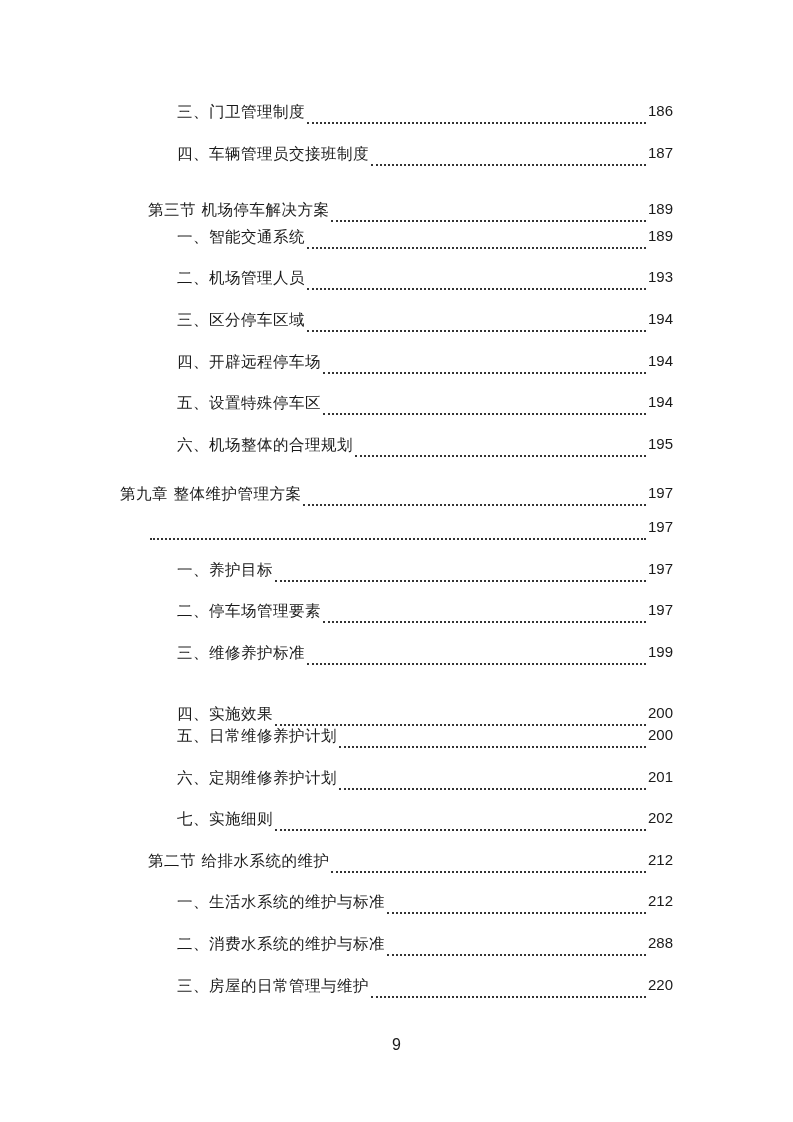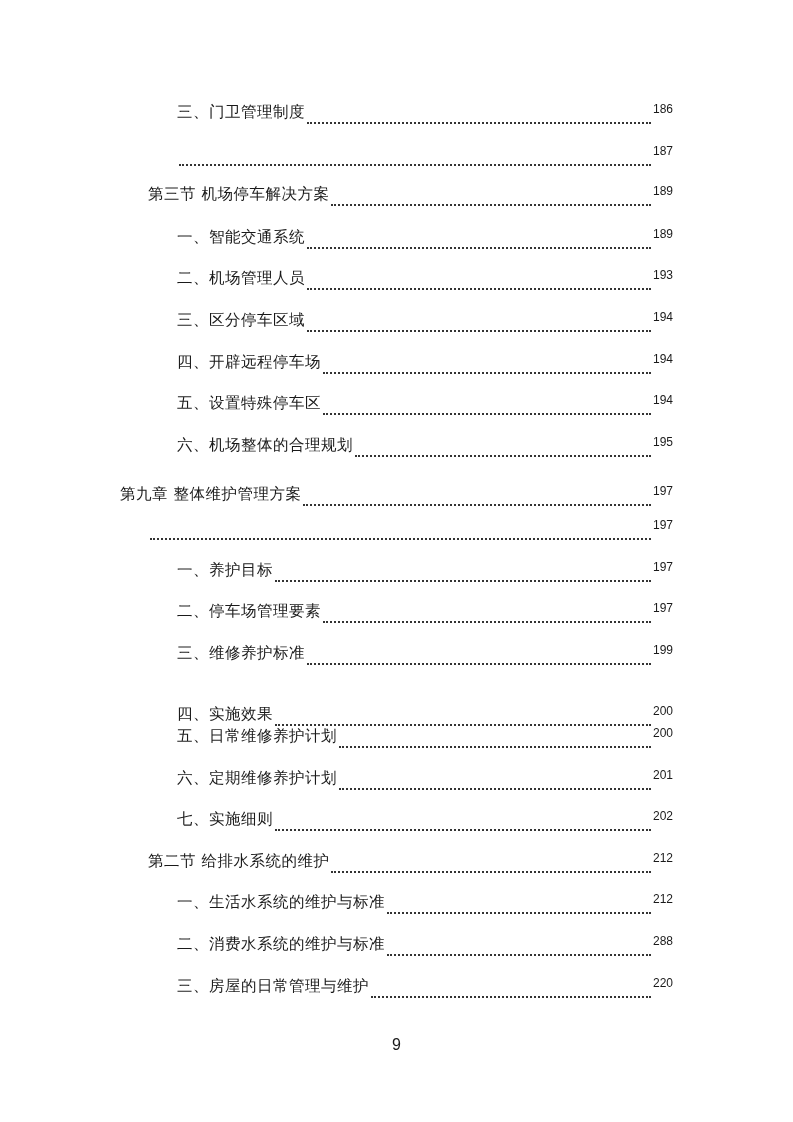--- a/index.html
+++ b/index.html
@@ -9,38 +9,39 @@
   .toc-entry { position: absolute; height: 30px; display: flex; align-items: flex-start;
                right: 120px; font-size: 15.5px; white-space: nowrap; }
   .toc-entry.level-1 { left: 120px; margin-top: 8px; }
   .toc-entry.level-2 { left: 148px; }
   .toc-entry.level-3 { left: 177px; }
   .toc-title { flex: 0 0 auto; letter-spacing: 0.5px; }
   .toc-leader { flex: 1 1 auto; overflow: hidden; margin: 0 2px; height: 30px;
                 position: relative; }
   .toc-leader::after { content: ""; position: absolute; left: 0; right: 0; bottom: 8px;
                        border-bottom: 2px dotted #333; }
-  .toc-page { flex: 0 0 auto; font-family: "Liberation Sans", sans-serif; font-size: 12px; }
+  .toc-page { flex: 0 0 auto; font-family: "Liberation Sans", sans-serif; font-size: 15px; }
   .page-number { position: absolute; top: 1036px; left: 0; width: 793px; text-align: center;
                  font-family: "Liberation Sans", sans-serif; font-size: 16px; }
 </style>
 </head>
 <body>
 
 <div class="toc">
   <div class="toc-entry level-3" style="top:2px">
     <span class="toc-title">三、门卫管理制度</span>
     <span class="toc-leader"></span>
     <span class="toc-page">186</span>
   </div>
   <div class="toc-entry level-3" style="top:43.6px">
+    <span class="toc-title">四、车辆管理员交接班制度</span>
     <span class="toc-leader"></span>
     <span class="toc-page">187</span>
   </div>
-  <div class="toc-entry level-2" style="top:84px">
+  <div class="toc-entry level-2" style="top:100px">
     <span class="toc-title">第三节  机场停车解决方案</span>
     <span class="toc-leader"></span>
     <span class="toc-page">189</span>
   </div>
   <div class="toc-entry level-3" style="top:126.8px">
     <span class="toc-title">一、智能交通系统</span>
     <span class="toc-leader"></span>
     <span class="toc-page">189</span>
   </div>
   <div class="toc-entry level-3" style="top:168.4px">

